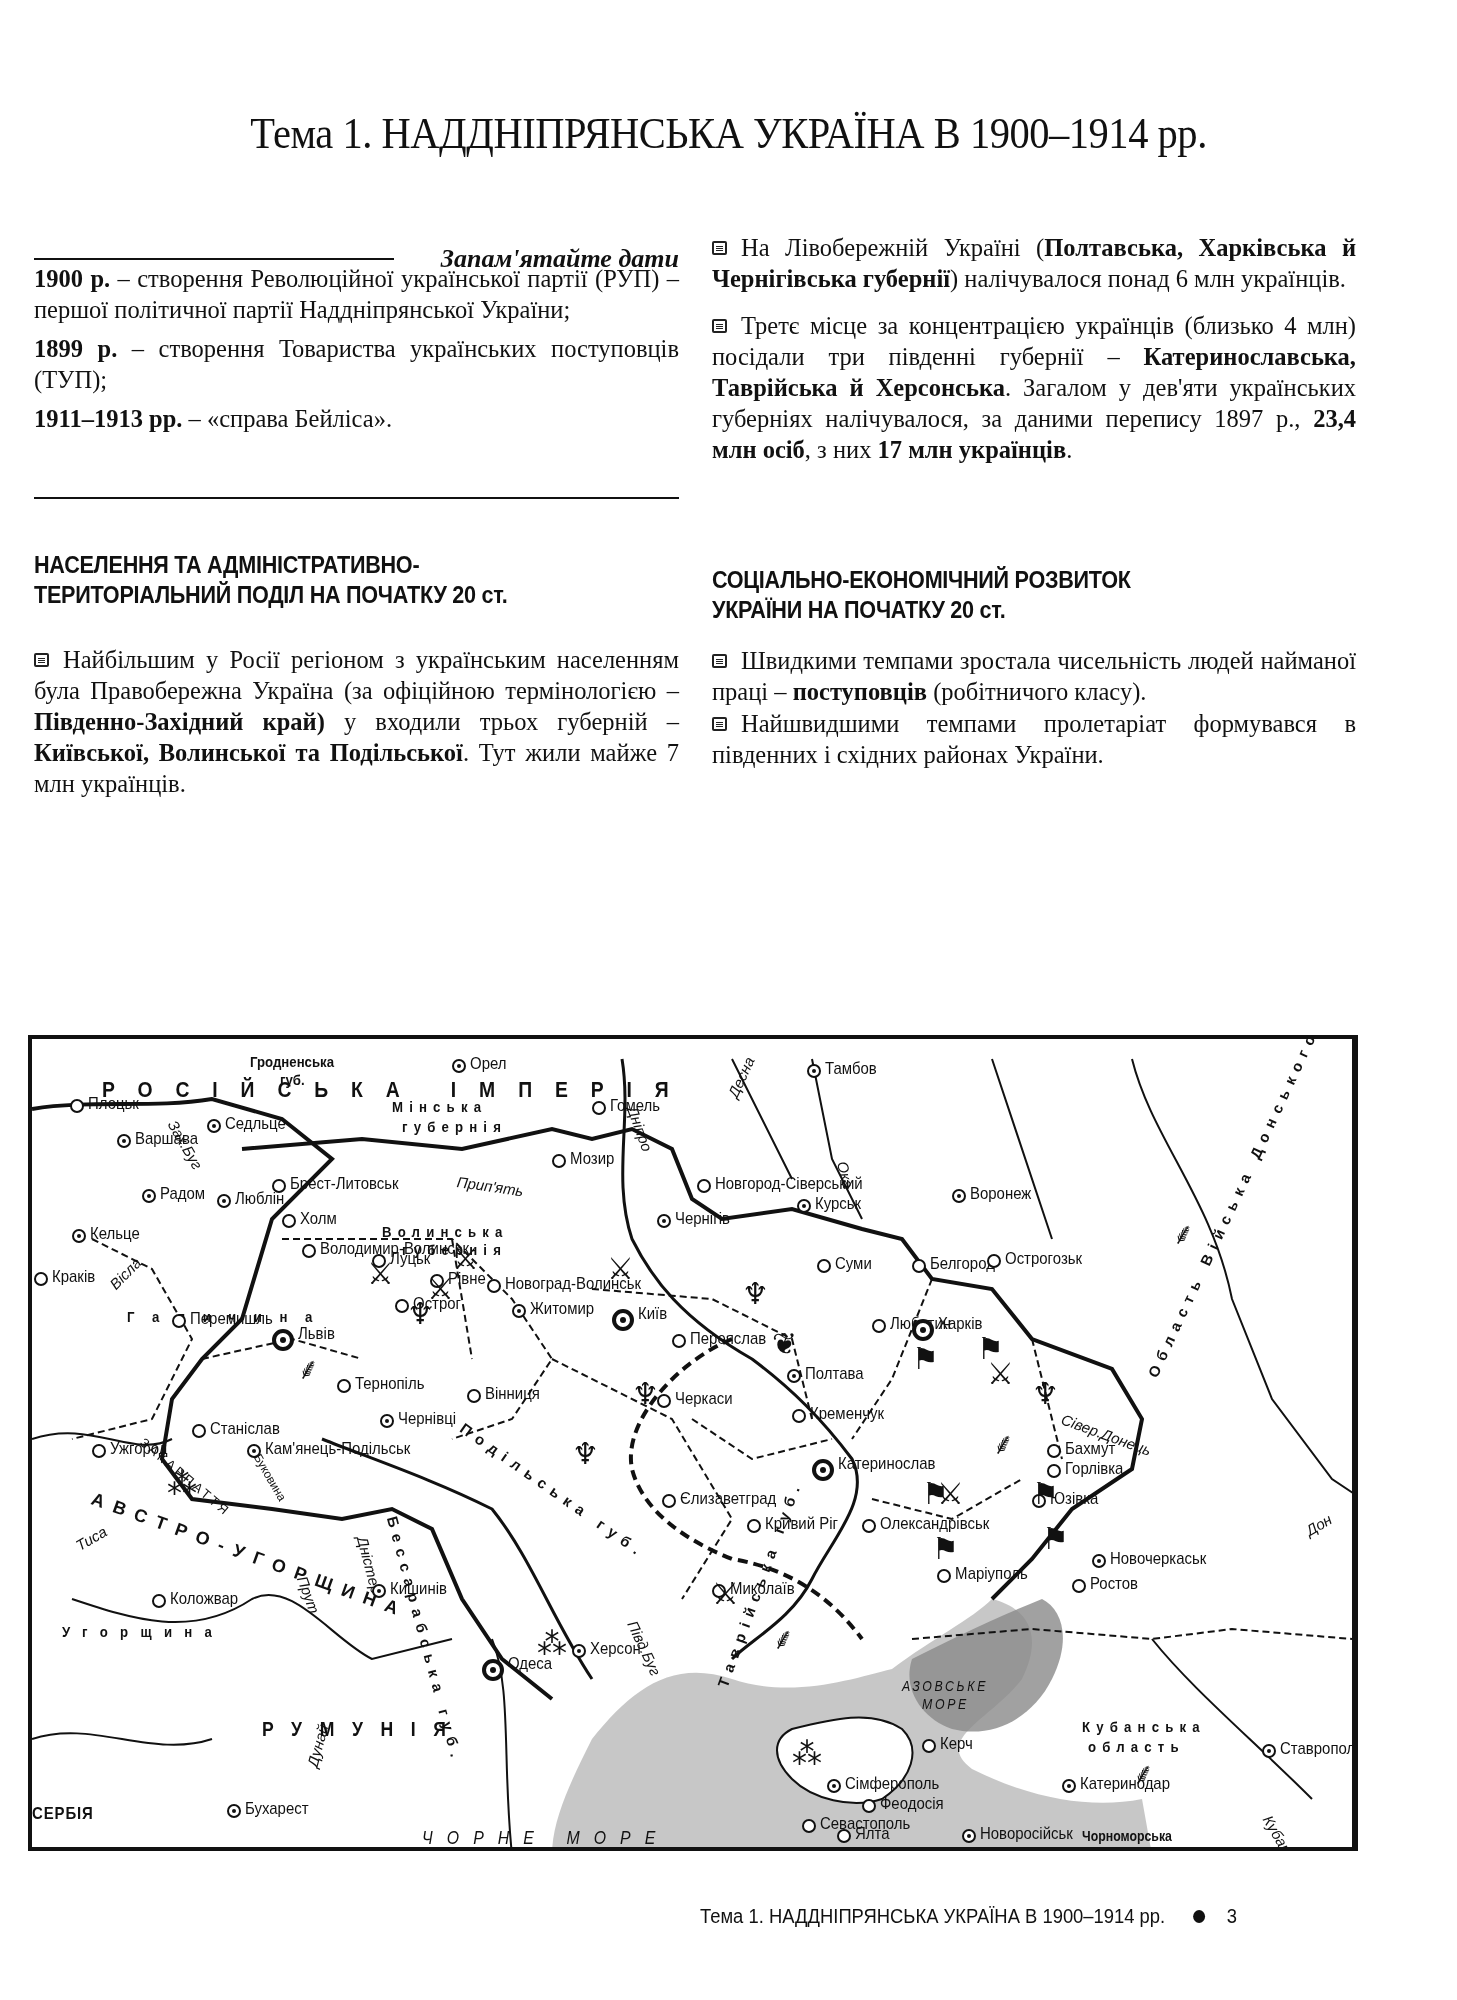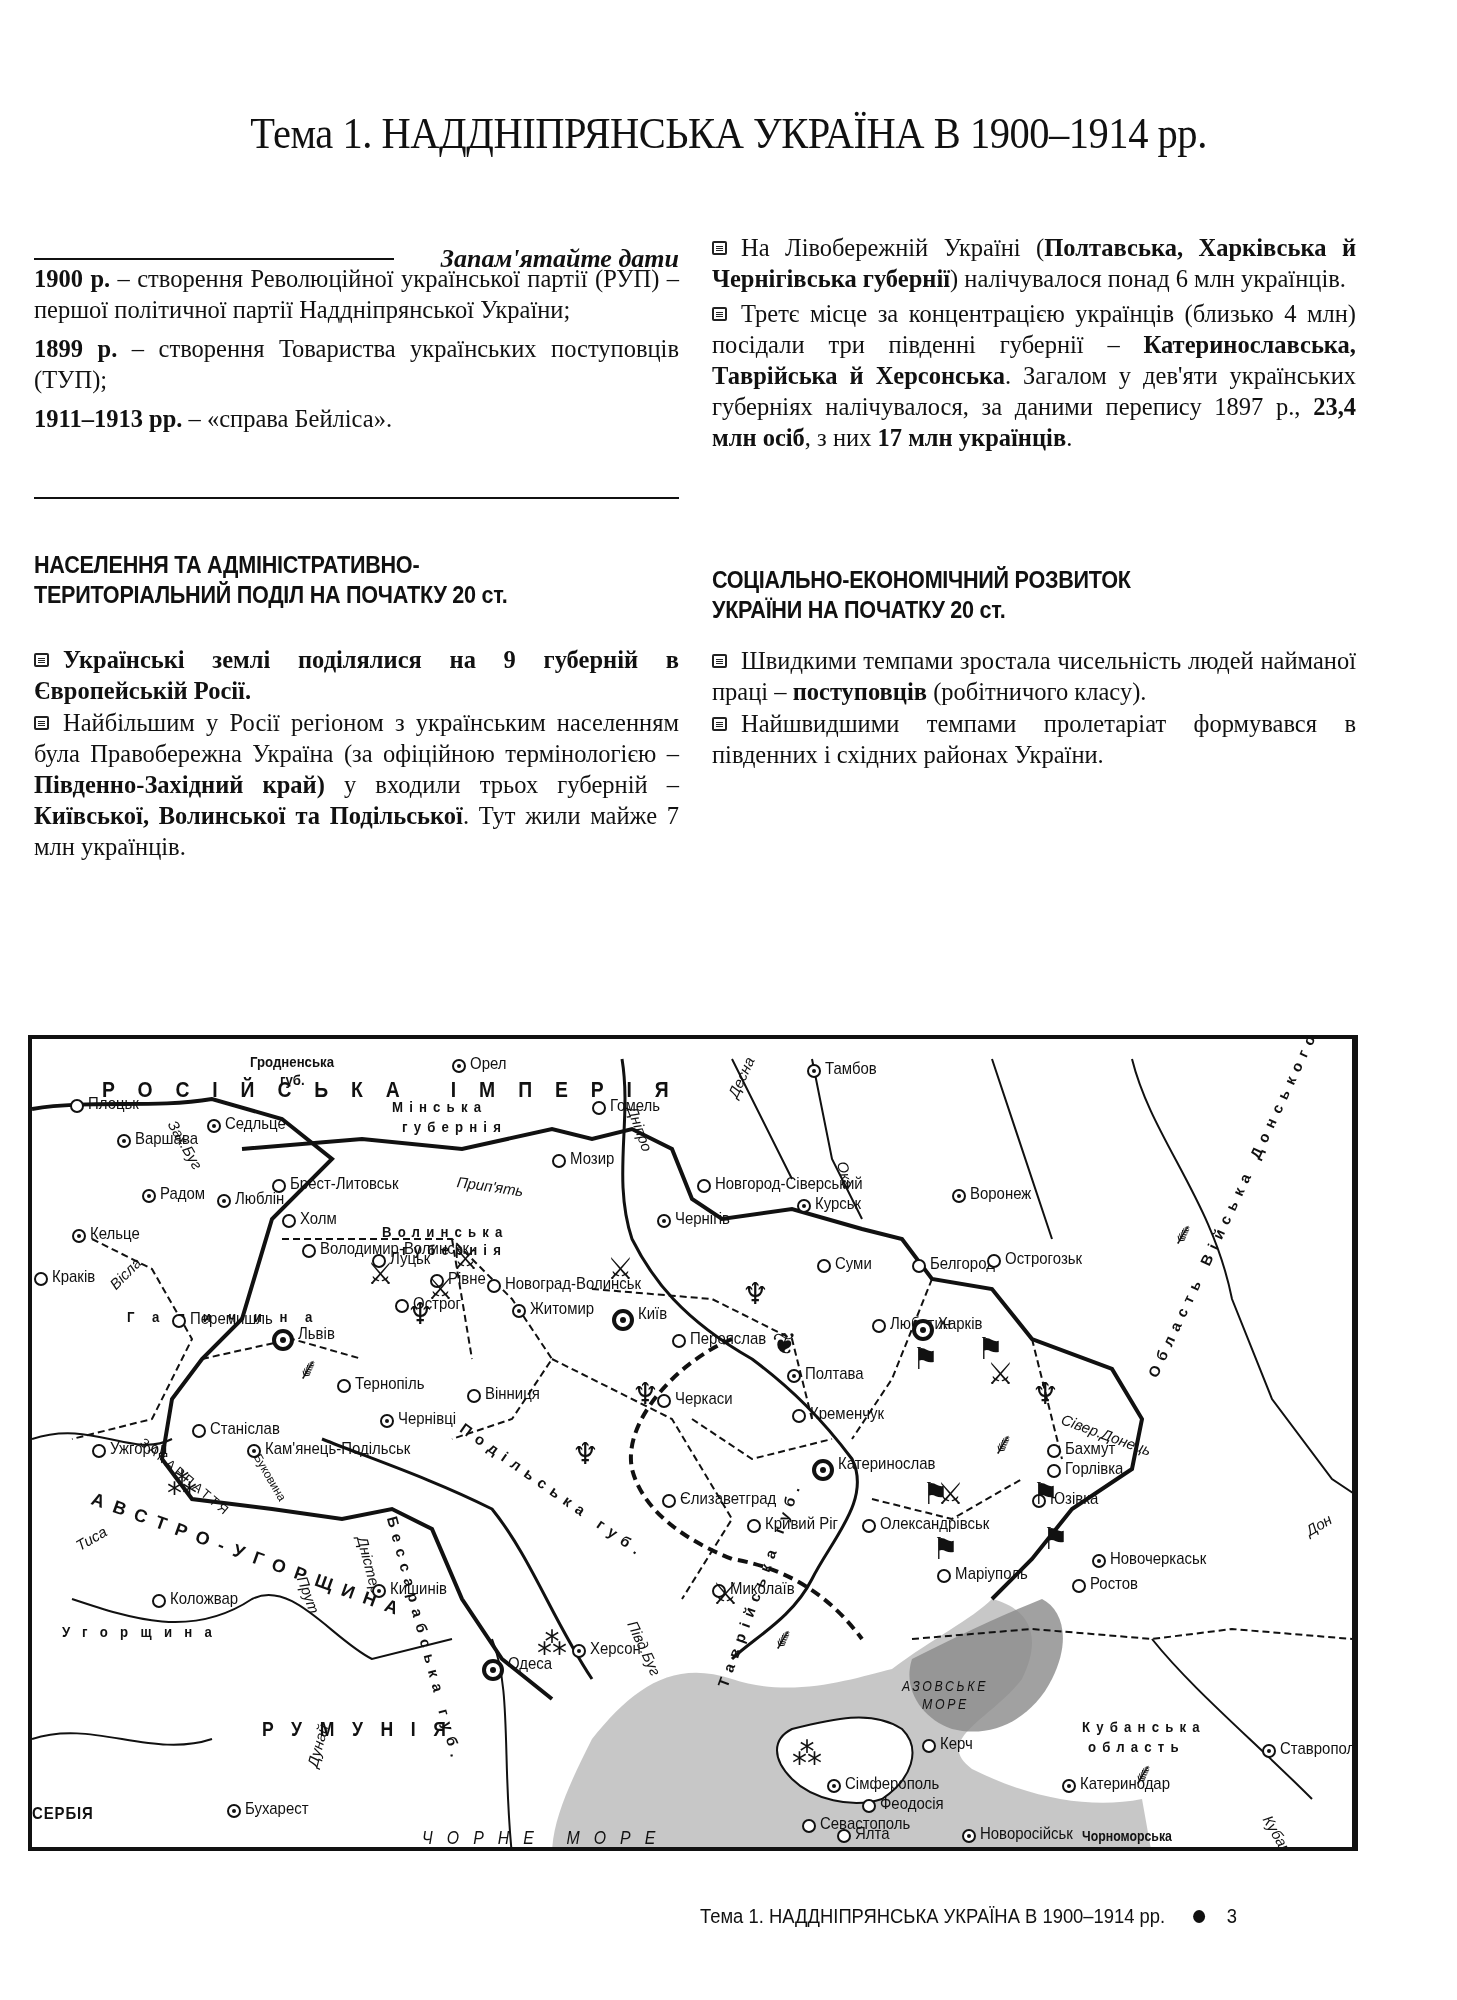--- a/index.html
+++ b/index.html
@@ -74,27 +74,26 @@
   <p class="date-item"><b>1911–1913 рр.</b><span> – «справа Бейліса».</span></p>
 </div>
 <div class="rule-bottom"></div>
 
 <div class="col col-left" style="top:550px;">
   <div class="section-head">
     <div>НАСЕЛЕННЯ ТА АДМІНІСТРАТИВНО-</div>
     <div>ТЕРИТОРІАЛЬНИЙ ПОДІЛ НА ПОЧАТКУ 20 ст.</div>
   </div>
   <div style="height:34px"></div>
-  <p class="para"><span class="bullet"></span><b>Українські землі поділялися на 9 губерній в Європейській Росії.</b></p>
   <p class="para"><span class="bullet"></span><span>Найбільшим у Росії регіоном з українським населенням була Правобережна Україна (за офіційною термінологією – </span><b>Південно-Західний край)</b><span> у входили трьох губерній – </span><b>Київської, Волинської та Подільської</b><span>. Тут жили майже 7 млн українців.</span></p>
 </div>
 
 <div class="col col-right" style="top:232px;">
   <p class="para"><span class="bullet"></span><span>На Лівобережній Україні (</span><b>Полтавська, Харківська й Чернігівська губернії</b><span>) налічувалося понад 6 млн українців.</span></p>
-  <p class="para" style="margin-top:4px"><span class="bullet"></span><span>Третє місце за концентрацією українців (близько 4 млн) посідали три південні губернії – </span><b>Катеринославська, Таврійська й Херсонська</b><span>. Загалом у дев'яти українських губерніях налічувалося, за даними перепису 1897 р., </span><b>23,4 млн осіб</b><span>, з них </span><b>17 млн українців</b><span>.</span></p>
+  <p class="para" style="margin-top:16px"><span class="bullet"></span><span>Третє місце за концентрацією українців (близько 4 млн) посідали три південні губернії – </span><b>Катеринославська, Таврійська й Херсонська</b><span>. Загалом у дев'яти українських губерніях налічувалося, за даними перепису 1897 р., </span><b>23,4 млн осіб</b><span>, з них </span><b>17 млн українців</b><span>.</span></p>
 </div>
 
 <div class="col col-right" style="top:565px;">
   <div class="section-head">
     <div>СОЦІАЛЬНО-ЕКОНОМІЧНИЙ РОЗВИТОК</div>
     <div>УКРАЇНИ НА ПОЧАТКУ 20 ст.</div>
   </div>
   <div style="height:20px"></div>
   <p class="para"><span class="bullet"></span><span>Швидкими темпами зростала чисельність людей найманої праці – </span><b>поступовців</b><span> (робітничого класу).</span></p>
   <p class="para"><span class="bullet"></span><span>Найшвидшими темпами пролетаріат формувався в південних і східних районах України.</span></p>

